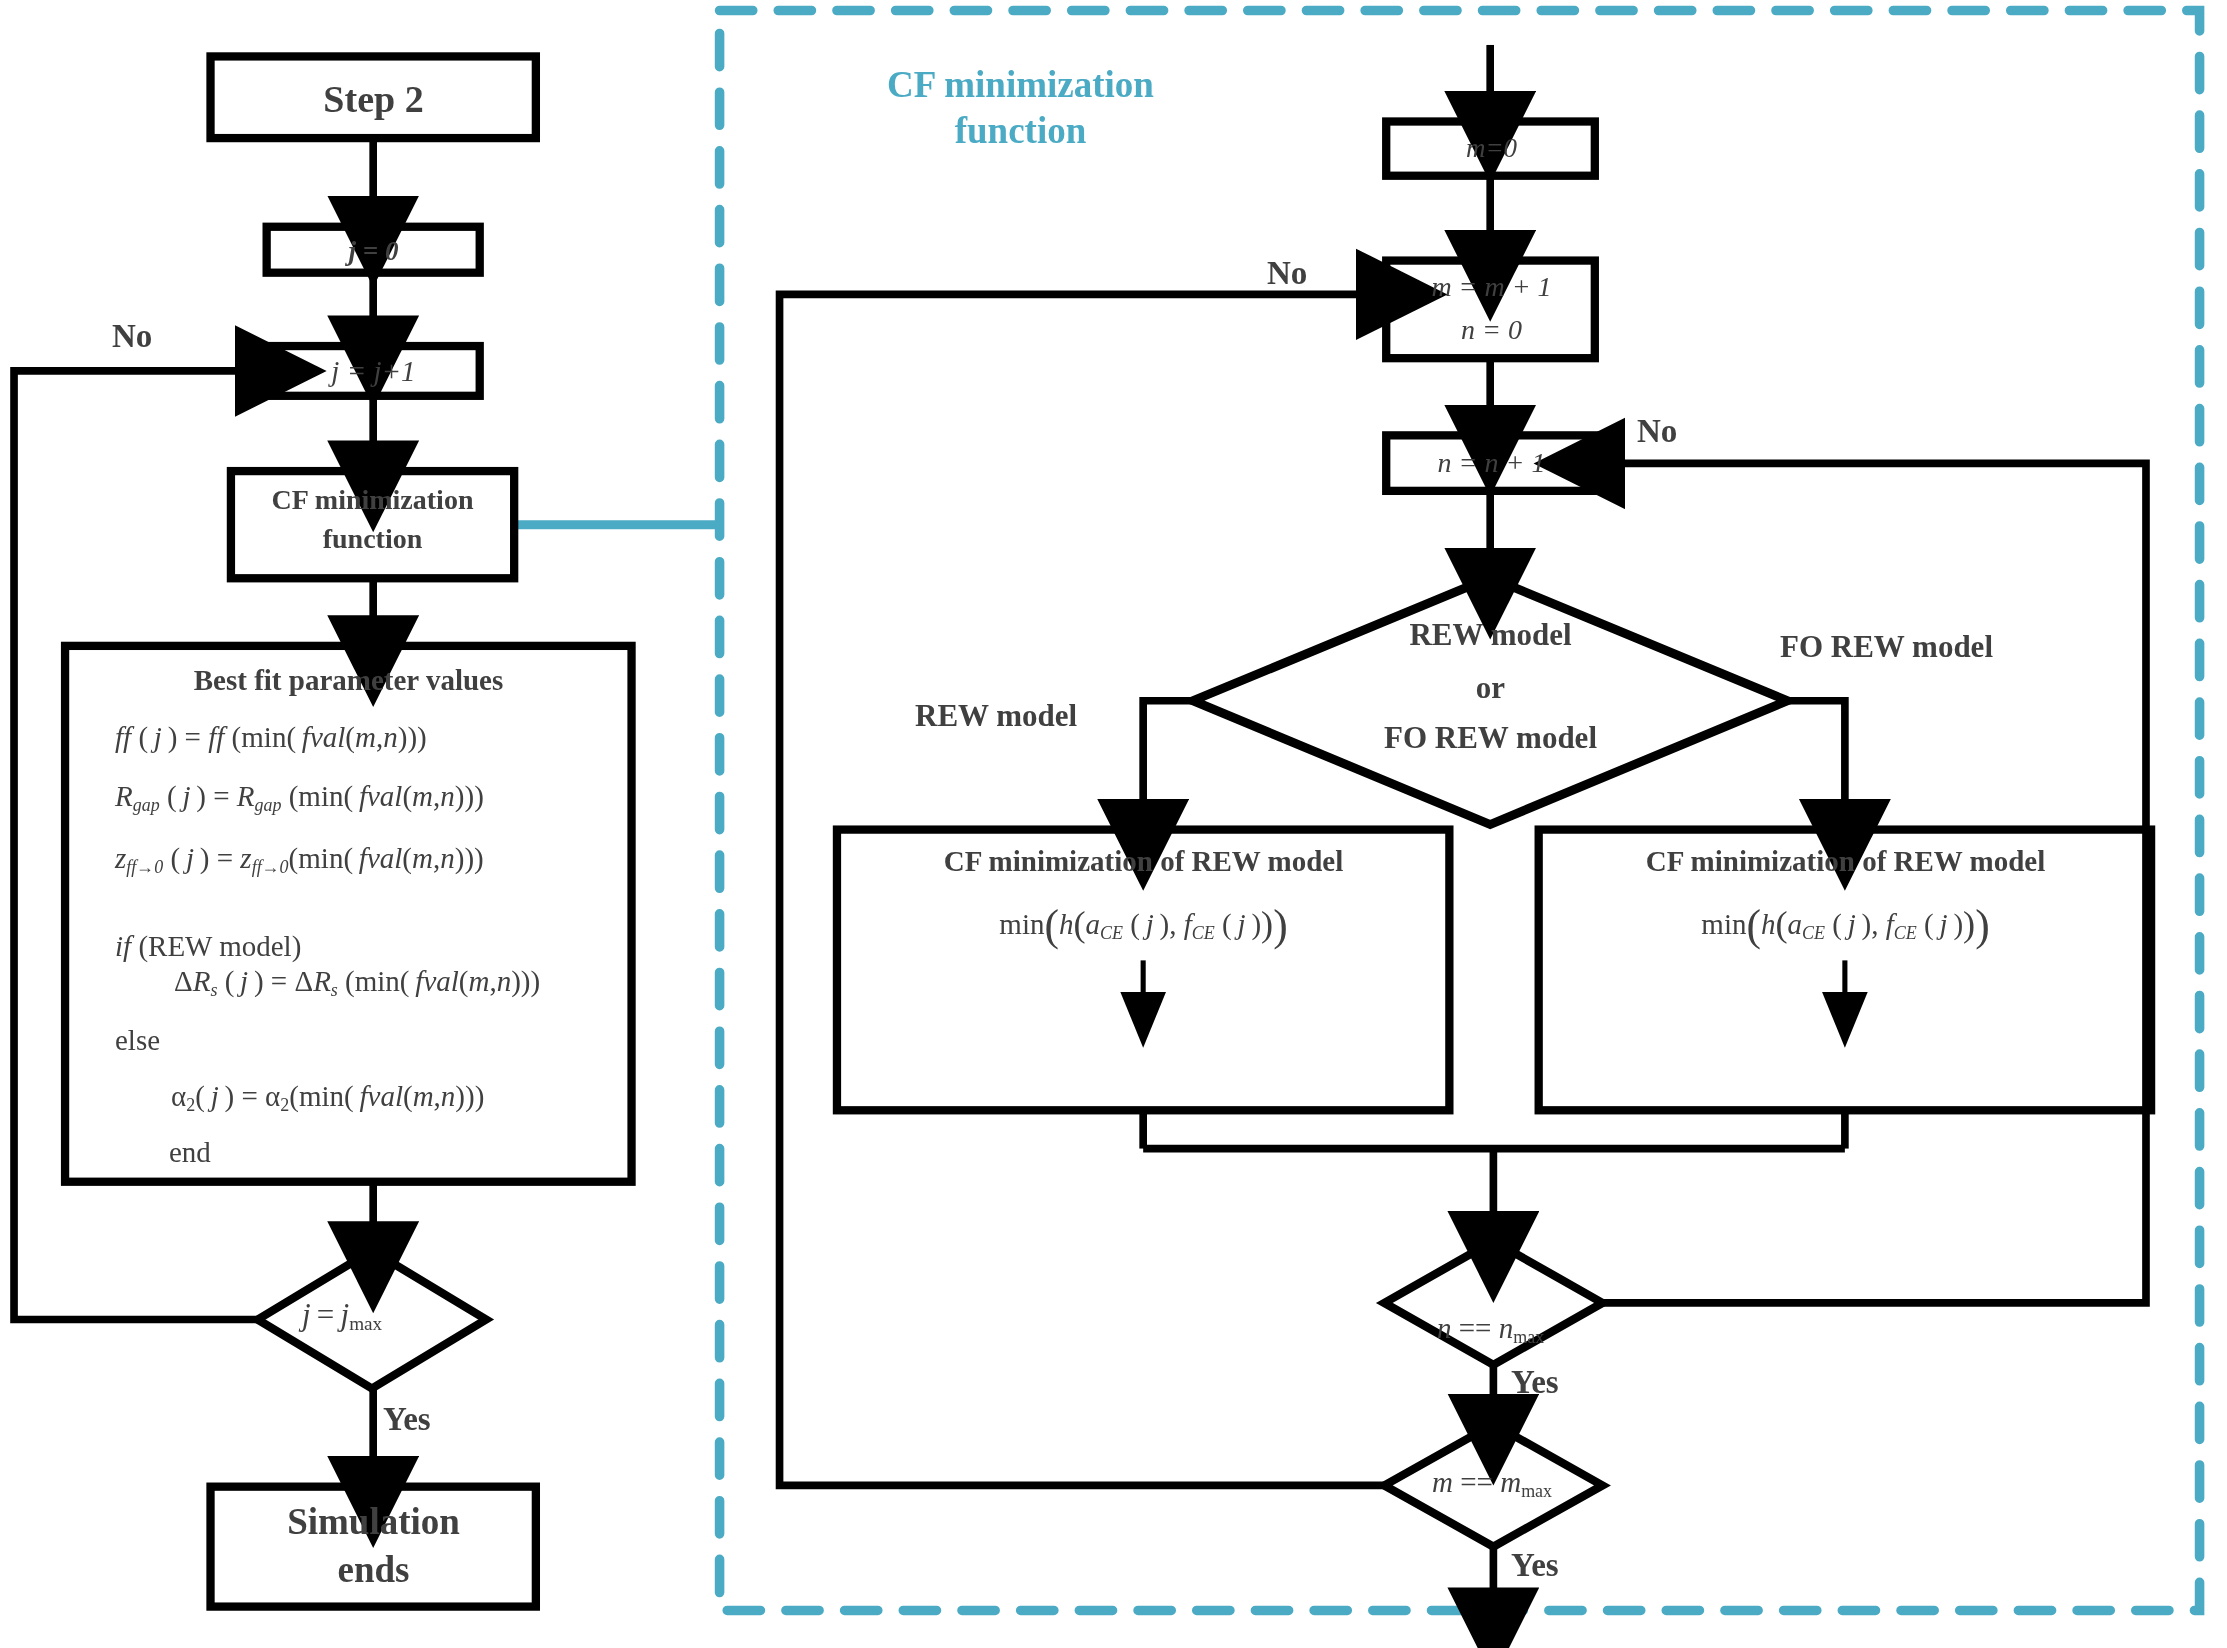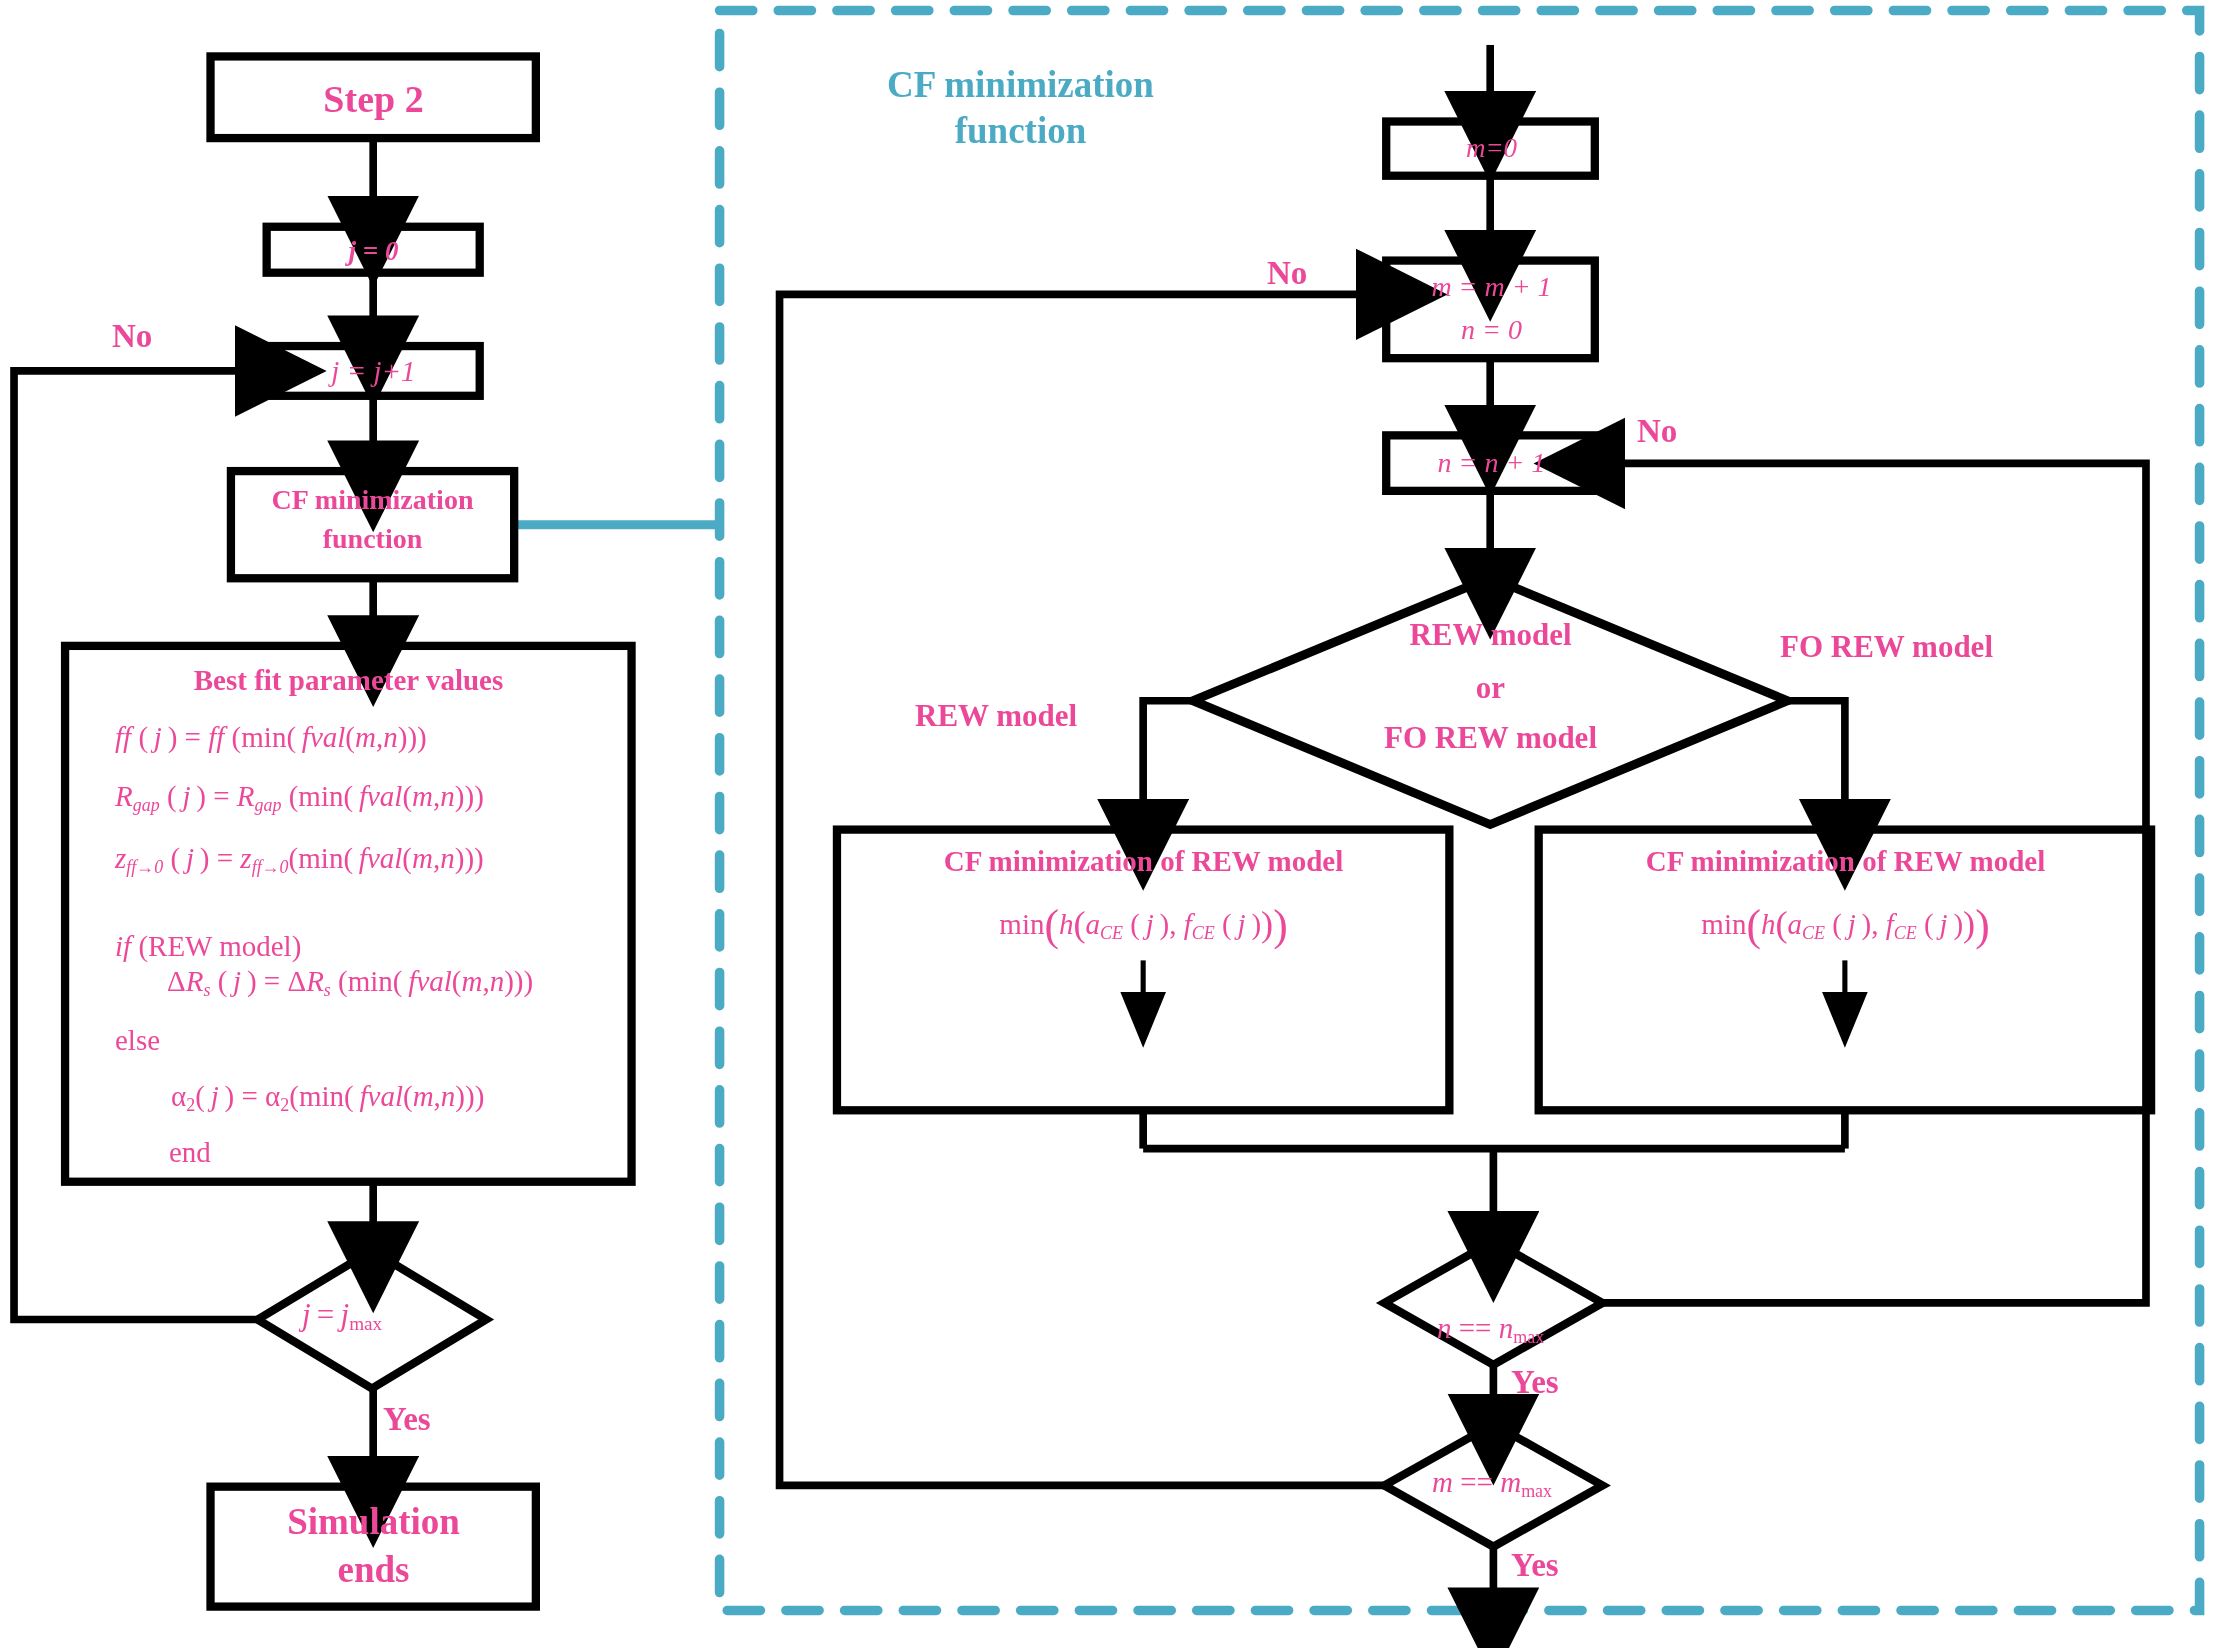--- a/index.html
+++ b/index.html
@@ -4,21 +4,21 @@
 <style>
   html,body{margin:0;padding:0;background:#ffffff;}
   #stage{
     position:relative;
     width:2227px;height:1649px;
     background:#ffffff;
     font-family:"Liberation Serif", serif;
     overflow:hidden;
   }
   svg.layer{position:absolute;left:0;top:0;width:2227px;height:1649px;}
-  .lbl{position:absolute;color:#ec4899;font-family:"Liberation Serif", serif;line-height:1.12;}
+  .lbl{position:absolute;color:#404040;font-family:"Liberation Serif", serif;line-height:1.12;}
   .ctr{text-align:center;}
   .bold{font-weight:bold;}
   .ital{font-style:italic;}
   .mathline{white-space:nowrap;}
   sub{font-size:0.62em;vertical-align:-0.28em;font-style:italic;}
   sub.up{font-style:normal;}
   .teal-title{color:#4BAAC4;font-weight:bold;text-align:center;}
   .nowrap{white-space:nowrap;}
 </style>
 </head>
@@ -115,21 +115,21 @@
   </div>
   <div class="lbl mathline" style="left:115px;top:780px;font-size:29px;">
     <i>R</i><sub>gap</sub> ( <i>j</i> ) = <i>R</i><sub>gap</sub> (min( <i>fval</i>(<i>m</i>,<i>n</i>)))
   </div>
   <div class="lbl mathline" style="left:115px;top:842px;font-size:29px;">
     <i>z</i><sub>ff→0</sub> ( <i>j</i> ) = <i>z</i><sub>ff→0</sub>(min( <i>fval</i>(<i>m</i>,<i>n</i>)))
   </div>
   <div class="lbl mathline" style="left:115px;top:906px;font-size:29px;margin-top:24px;">
     <i>if</i> (REW model)
   </div>
-  <div class="lbl mathline" style="left:167px;top:965px;font-size:29px;">
+  <div class="lbl mathline" style="left:174px;top:965px;font-size:29px;">
     Δ<i>R</i><sub>s</sub> ( <i>j</i> ) = Δ<i>R</i><sub>s</sub> (min( <i>fval</i>(<i>m</i>,<i>n</i>)))
   </div>
   <div class="lbl mathline" style="left:115px;top:1024px;font-size:29px;">else</div>
   <div class="lbl mathline" style="left:171px;top:1080px;font-size:29px;">
     α<sub class="up">2</sub>( <i>j</i> ) = α<sub class="up">2</sub>(min( <i>fval</i>(<i>m</i>,<i>n</i>)))
   </div>
   <div class="lbl mathline" style="left:121px;top:1136px;font-size:29px;margin-left:48px;">end</div>
 
   <div class="lbl mathline" style="left:302px;top:1298px;font-size:31px;">
     <i>j</i> = <i>j</i><sub class="up">max</sub>

